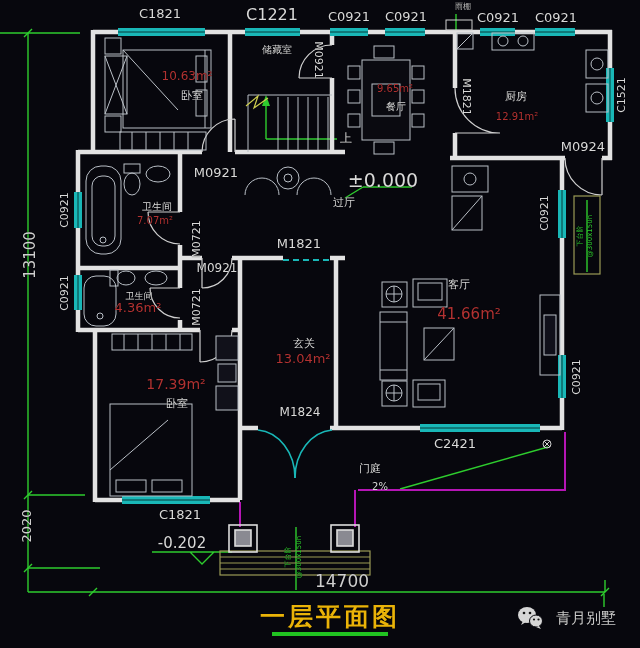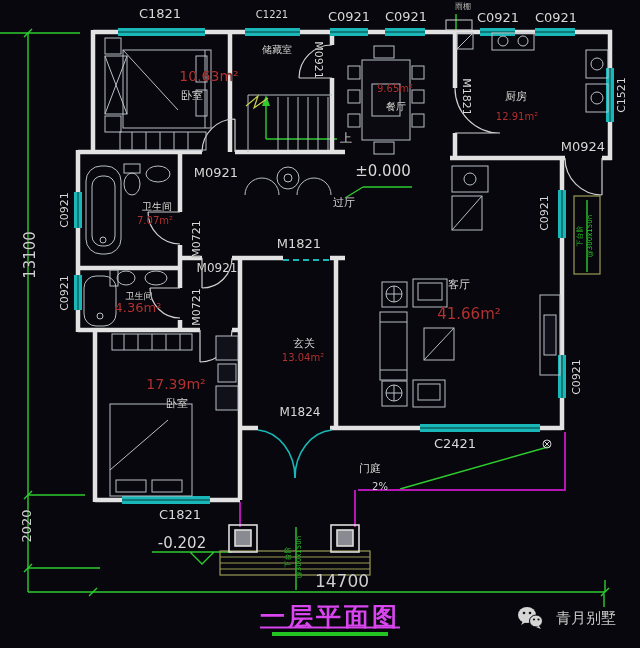--- a/index.html
+++ b/index.html
@@ -6,21 +6,21 @@
   .plan{position:relative;width:640px;height:648px;background:#07070d;overflow:hidden;
         font-family:"DejaVu Sans",sans-serif;}
   svg{position:absolute;left:0;top:0;}
   .lbl{position:absolute;color:#d9d9d9;white-space:nowrap;line-height:1;
        transform:translate(-50%,-50%);text-shadow:0 0 1px #000;}
   .v{transform:translate(-50%,-50%) rotate(-90deg);}
   .v2{transform:translate(-50%,-50%) rotate(90deg);}
   .red{color:#b23232;}
   .grn{color:#2ecc2e;}
   .dim{color:#cfcfcf;}
-  .title{font-weight:bold;color:#d946ef;letter-spacing:3px;text-decoration:underline;}
+  .title{font-weight:bold;color:#eab308;letter-spacing:3px;}
   .underline{position:absolute;background:#21c421;height:4px;}
   .brand{color:#c9c9c9;text-align:right;}
 </style>
 </head>
 <body>
 
 <div class="plan">
 
   <svg width="640" height="648" viewBox="0 0 640 648">
 
@@ -216,21 +216,21 @@
       <rect x="331" y="525" width="28" height="27"></rect>
         <rect x="337" y="530" width="16" height="16" fill="#8a8a92"></rect>
     </g>
     <g stroke="#cfcfcf" stroke-width="1" fill="none">
       <circle cx="547" cy="444" r="4"></circle>
         <path d="M544,441 L550,447 M550,441 L544,447"></path>
     </g>
   </svg>
 
   <span class="lbl" style="left:160px;top:13px;font-size:13px">C1821</span>
-  <span class="lbl" style="left:272px;top:15px;font-size:10px">C1221</span>
+  <span class="lbl" style="left:272px;top:15px;font-size:16px">C1221</span>
   <span class="lbl" style="left:349px;top:16px;font-size:13px">C0921</span>
   <span class="lbl" style="left:406px;top:16px;font-size:13px">C0921</span>
   <span class="lbl" style="left:463px;top:7px;font-size:8px;color:#bbb">雨棚</span>
   <span class="lbl" style="left:498px;top:17px;font-size:13px">C0921</span>
   <span class="lbl" style="left:556px;top:17px;font-size:13px">C0921</span>
 
   <span class="lbl v dim" style="left:30px;top:255px;font-size:15px">13100</span>
   <span class="lbl v" style="left:64px;top:210px;font-size:11px">C0921</span>
   <span class="lbl v" style="left:64px;top:293px;font-size:11px">C0921</span>
   <span class="lbl v dim" style="left:26px;top:526px;font-size:13px">2020</span>
@@ -245,43 +245,43 @@
   <span class="lbl v2" style="left:318px;top:60px;font-size:11px">M0921</span>
   <span class="lbl v2" style="left:466px;top:97px;font-size:11px">M1821</span>
   <span class="lbl" style="left:583px;top:146px;font-size:13px">M0924</span>
   <span class="lbl" style="left:216px;top:172px;font-size:13px">M0921</span>
   <span class="lbl v" style="left:196px;top:239px;font-size:11px">M0721</span>
   <span class="lbl v" style="left:196px;top:307px;font-size:11px">M0721</span>
   <span class="lbl" style="left:217px;top:268px;font-size:12px">M0921</span>
   <span class="lbl" style="left:299px;top:243px;font-size:13px">M1821</span>
   <span class="lbl" style="left:300px;top:412px;font-size:12px">M1824</span>
 
-  <span class="lbl red" style="left:209px;top:76px;font-size:14px">10.63m²</span>
+  <span class="lbl red" style="left:187px;top:76px;font-size:12px">10.63m²</span>
   <span class="lbl" style="left:192px;top:95px;font-size:11px">卧室</span>
   <span class="lbl" style="left:277px;top:50px;font-size:10px">储藏室</span>
   <span class="lbl red" style="left:395px;top:89px;font-size:10px">9.65m²</span>
   <span class="lbl" style="left:396px;top:107px;font-size:10px">餐厅</span>
   <span class="lbl" style="left:516px;top:96px;font-size:11px">厨房</span>
   <span class="lbl red" style="left:517px;top:117px;font-size:10px">12.91m²</span>
   <span class="lbl" style="left:157px;top:207px;font-size:10px">卫生间</span>
   <span class="lbl red" style="left:155px;top:221px;font-size:10px">7.07m²</span>
   <span class="lbl" style="left:139px;top:296px;font-size:9px">卫生间</span>
   <span class="lbl red" style="left:138px;top:307px;font-size:13px">4.36m²</span>
   <span class="lbl" style="left:344px;top:202px;font-size:11px">过厅</span>
   <span class="lbl" style="left:304px;top:343px;font-size:11px">玄关</span>
-  <span class="lbl red" style="left:303px;top:358px;font-size:10px">13.04m²</span>
+  <span class="lbl red" style="left:303px;top:358px;font-size:13px">13.04m²</span>
   <span class="lbl red" style="left:176px;top:384px;font-size:14px">17.39m²</span>
   <span class="lbl" style="left:177px;top:403px;font-size:11px">卧室</span>
   <span class="lbl" style="left:459px;top:284px;font-size:11px">客厅</span>
   <span class="lbl red" style="left:469px;top:314px;font-size:15px">41.66m²</span>
   <span class="lbl" style="left:370px;top:468px;font-size:11px">门庭</span>
   <span class="lbl" style="left:380px;top:487px;font-size:10px">2%</span>
   <span class="lbl" style="left:346px;top:138px;font-size:12px">上</span>
 
-  <span class="lbl" style="left:383px;top:171px;font-size:15px">±0.000</span>
+  <span class="lbl" style="left:383px;top:180px;font-size:19px">±0.000</span>
   <span class="lbl" style="left:182px;top:543px;font-size:15px">-0.202</span>
   <span class="lbl dim" style="left:342px;top:581px;font-size:17px">14700</span>
 
   <span class="lbl v grn" style="left:580px;top:236px;font-size:7px">下台阶</span>
   <span class="lbl v grn" style="left:590px;top:236px;font-size:7px">@300x150h</span>
   <span class="lbl v grn" style="left:288px;top:557px;font-size:7px">下台阶</span>
   <span class="lbl v grn" style="left:299px;top:557px;font-size:7px">@300x150h</span>
 
   <span class="lbl title" style="left:330px;top:616px;font-size:25px">一层平面图</span>
   <div class="underline" style="left:272px;top:632px;width:116px"></div>

